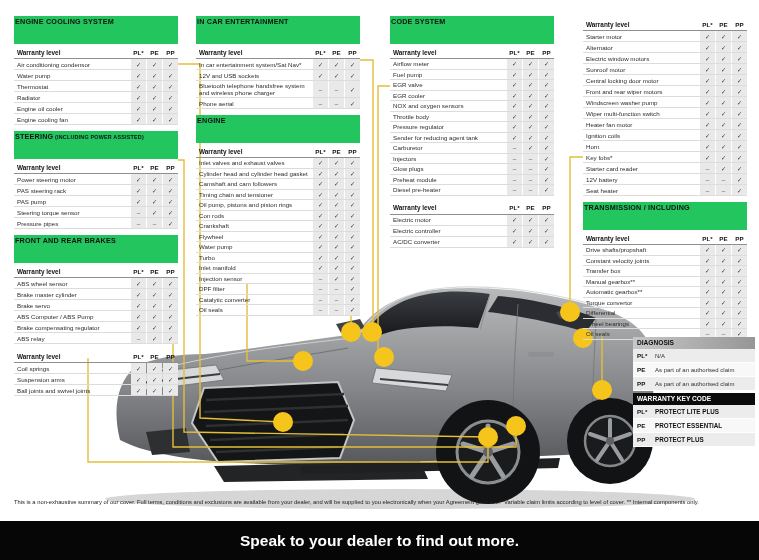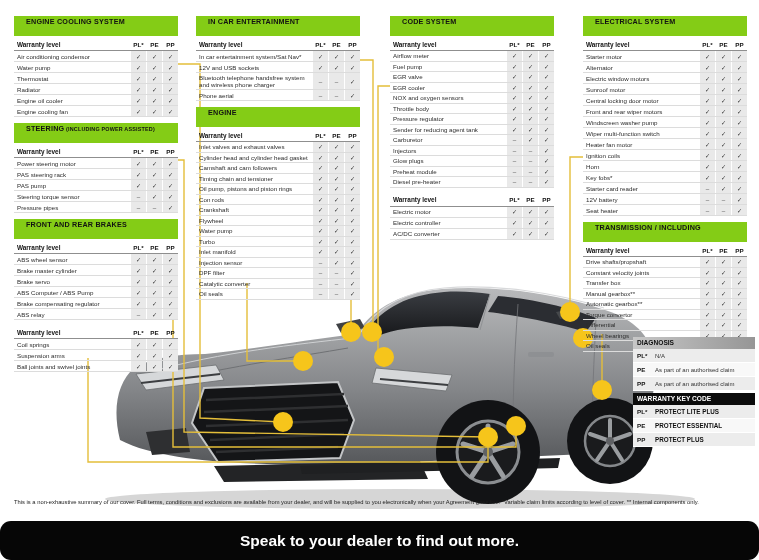--- a/index.html
+++ b/index.html
@@ -1,20 +1,20 @@
 <!DOCTYPE html>
 <html><head>
 <meta charset="utf-8">
 <style>
   html,body{margin:0;padding:0;background:#fff;}
   .page{position:relative;width:759px;height:560px;background:#fff;overflow:hidden;
         font-family:"Liberation Sans","DejaVu Sans",sans-serif;}
   .col{position:absolute;top:16px;width:164px;z-index:2;}
   .tbl{margin-bottom:6px;}
-  .band{background:#84cc16;height:20px;line-height:12px;padding:0 12px;font-size:7.2px;
+  .band{background:#22c55e;height:28px;line-height:12px;padding:0 1px;font-size:7.2px;
         font-weight:bold;color:#121212;letter-spacing:.2px;white-space:nowrap;overflow:hidden;}
   .band .suffix{font-size:5.4px;font-weight:bold;}
   .hdr{display:flex;align-items:center;height:12px;margin-top:2px;border-bottom:1px solid #8f8f8f;}
   .hdr .lbl{flex:1;font-size:6.4px;font-weight:bold;color:#111;padding-left:3px;}
   .hdr .c{font-weight:bold;color:#111;}
   .c{width:15px;margin-left:1px;text-align:center;font-size:6.2px;flex:0 0 auto;
      display:flex;align-items:center;justify-content:center;}
   .row{display:flex;align-items:center;height:10px;border-bottom:1px solid #dcdcdc;}
   .tight .row{height:9.5px;}
   .row .lbl{flex:1;font-size:6.2px;color:#2d2d2d;padding-left:3px;white-space:nowrap;overflow:hidden;}
@@ -27,21 +27,21 @@
   .key .sb-band{background:#0c0c0c;color:#fff;}
   .sb-row{display:flex;align-items:center;height:13px;border-bottom:1px solid #fff;}
   .sb-row .code{width:18px;font-size:6.2px;font-weight:bold;color:#111;padding-left:4px;flex:0 0 auto;}
   .sb-row .txt{flex:1;font-size:6px;color:#333;}
   .key .sb-row .txt{font-weight:bold;color:#111;font-size:6.3px;}
   .sb-row.odd{background:#ececec;}
   .sb-row.even{background:#f8f8f8;}
   .footnote{position:absolute;left:14px;top:499px;width:740px;font-size:5.8px;color:#1c1c1c;
             white-space:nowrap;z-index:4;}
   .cta{position:absolute;left:0;top:521px;width:759px;height:39px;background:#060606;color:#fff;
-       display:flex;align-items:center;justify-content:center;font-size:15.5px;font-weight:bold;z-index:4;border-radius:11px;}
+       display:flex;align-items:center;justify-content:center;font-size:15.5px;font-weight:bold;z-index:4;}
   .art{position:absolute;left:0;top:0;width:759px;height:560px;z-index:1;pointer-events:none;}
 </style>
 </head>
 <body>
 
 <div class="page">
 
   <svg class="art" viewBox="0 0 759 560" xmlns="http://www.w3.org/2000/svg">
     <defs>
       <linearGradient id="bodyG" x1="0" y1="0" x2="0" y2="1">
@@ -517,21 +517,20 @@
         <div class="row">
           <div class="lbl">AC/DC converter</div>
           <div class="c cc">✓</div>
           <div class="c cc">✓</div>
           <div class="c cc">✓</div>
         </div>
       </div>
   </div>
   <div class="col" style="left:583px">
     <div class="tbl">
-        <div class="band"><span>ELECTRICAL SYSTEM</span></div>
         <div class="hdr">
           <div class="lbl">Warranty level</div>
           <div class="c hc">PL*</div>
           <div class="c hc">PE</div>
           <div class="c hc">PP</div>
         </div>
         <div class="row">
           <div class="lbl">Starter motor</div>
           <div class="c cc">✓</div>
           <div class="c cc">✓</div>

